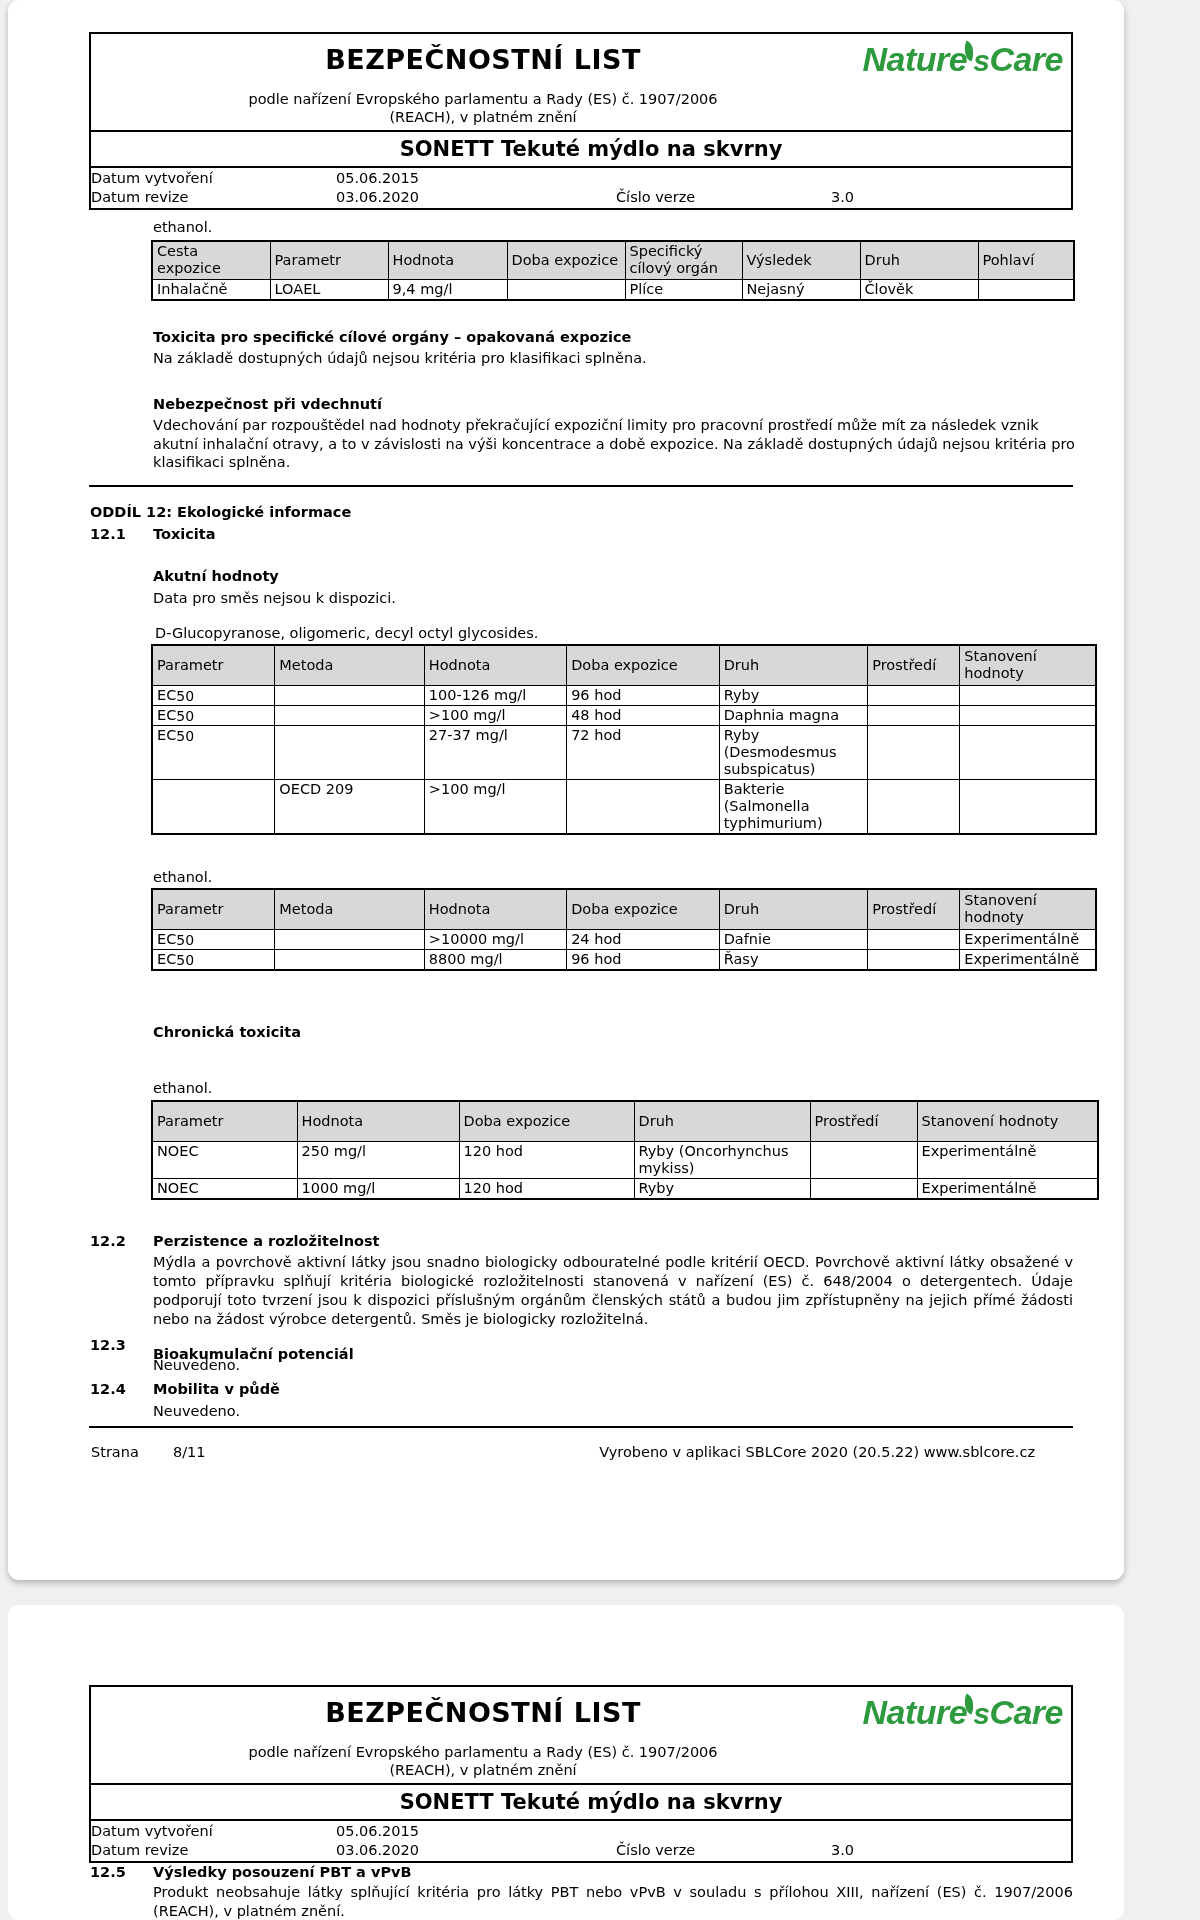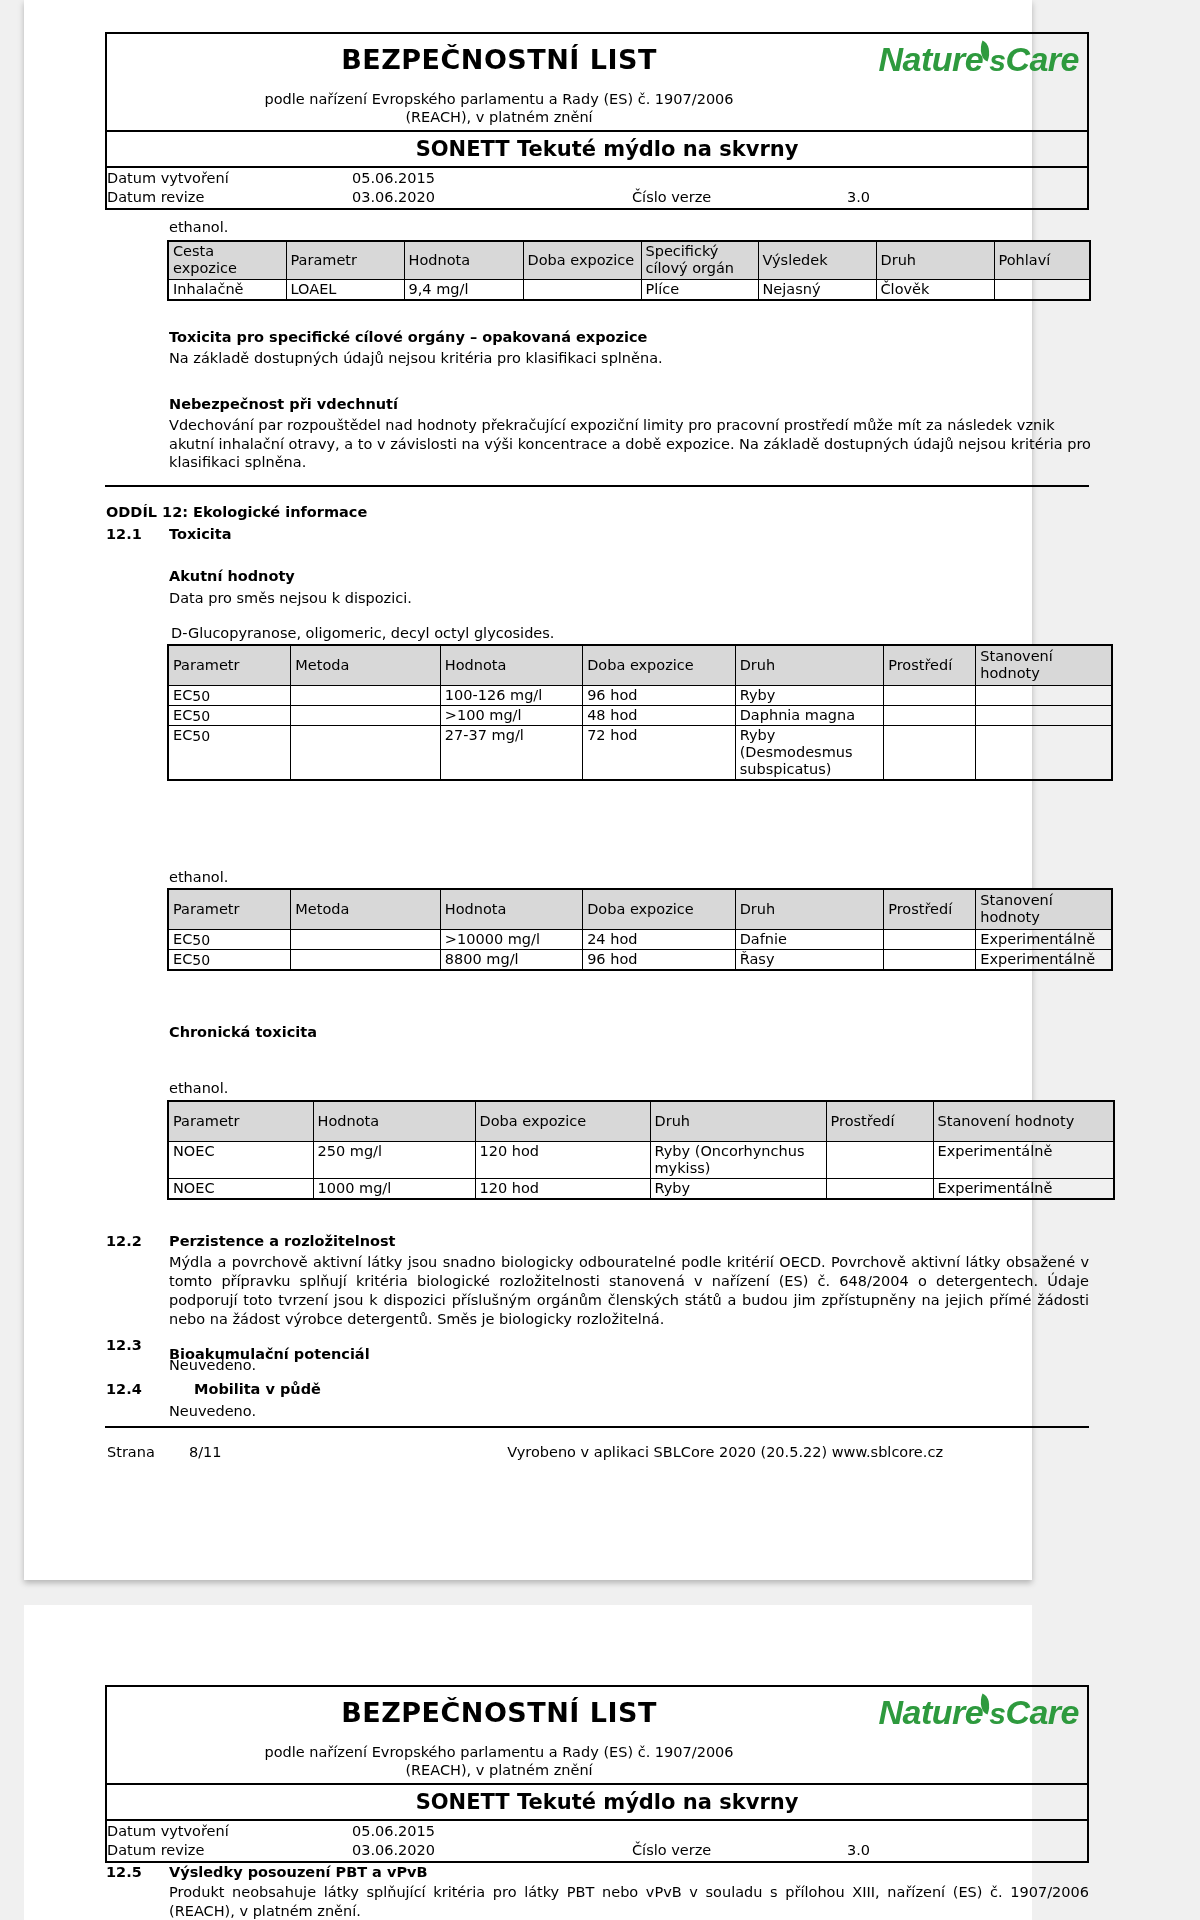--- a/index.html
+++ b/index.html
@@ -4,22 +4,23 @@
 <style>
   html, body { margin: 0; padding: 0; }
   body {
     width: 1200px; height: 1920px; overflow: hidden;
     background: #f0f0f0;
     font-family: "DejaVu Sans", sans-serif;
     color: #000;
     position: relative;
   }
   .page {
-    position: absolute; left: 24px; width: 1008px;
+    position: absolute; left: 8px; width: 1116px;
     background: #fff;
+    border-radius: 11px;
   }
   #page1 { top: 0; height: 1580px; box-shadow: 0 3px 6px rgba(0,0,0,0.25); }
   #page2 { top: 1605px; height: 315px; }
   .abs { position: absolute; }
 
   
   .hdr { position: absolute; left: 81px; width: 984px; border: 2px solid #000; box-sizing: border-box; }
   .hdr .top { position: relative; height: 96px; border-bottom: 2px solid #000; }
   .hdr .title { position: absolute; left: 0; width: 784px; top: 10px; text-align: center; font-size: 27px; font-weight: bold; letter-spacing: 0.5px; }
   .hdr .sub { position: absolute; left: 0; width: 784px; top: 56px; text-align: center; font-size: 14.5px; line-height: 18px; }
@@ -162,20 +163,29 @@
       </tr>
       <tr>
         <td>EC<sub>50</sub></td>
         <td></td>
         <td>27-37 mg/l</td>
         <td>72 hod</td>
         <td>Ryby (Desmodesmus subspicatus)</td>
         <td></td>
         <td></td>
       </tr>
+      <tr>
+        <td></td>
+        <td>OECD 209</td>
+        <td>&gt;100 mg/l</td>
+        <td></td>
+        <td>Bakterie (Salmonella typhimurium)</td>
+        <td></td>
+        <td></td>
+      </tr>
     </tbody>
   </table>
 
   <div class="abs txt" style="left:145px;top:868px;">ethanol.</div>
   <table class="dt" style="left:143px;top:888px;width:946px;">
     <colgroup>
         <col style="width:120px">
         <col style="width:146px">
         <col style="width:139px">
         <col style="width:149px">
@@ -260,21 +270,21 @@
 
   <div class="abs txt bold" style="left:82px;top:1232px;">12.2</div>
   <div class="abs txt bold" style="left:145px;top:1232px;">Perzistence a rozložitelnost</div>
   <div class="abs txt justify" style="left:145px;top:1253px;width:920px;line-height:19px;">Mýdla a povrchově aktivní látky jsou snadno biologicky odbouratelné podle kritérií OECD. Povrchově aktivní látky obsažené v tomto přípravku splňují kritéria biologické rozložitelnosti stanovená v nařízení (ES) č. 648/2004 o detergentech. Údaje podporují toto tvrzení jsou k dispozici příslušným orgánům členských států a budou jim zpřístupněny na jejich přímé žádosti nebo na žádost výrobce detergentů. Směs je biologicky rozložitelná.</div>
 
   <div class="abs txt bold" style="left:82px;top:1336px;">12.3</div>
   <div class="abs txt bold" style="left:145px;top:1336px;margin-top:9px;">Bioakumulační potenciál</div>
   <div class="abs txt" style="left:145px;top:1356px;">Neuvedeno.</div>
 
   <div class="abs txt bold" style="left:82px;top:1380px;">12.4</div>
-  <div class="abs txt bold" style="left:145px;top:1380px;margin-left:25px;">Mobilita v půdě</div>
+  <div class="abs txt bold" style="left:145px;top:1380px;">Mobilita v půdě</div>
   <div class="abs txt" style="left:145px;top:1402px;">Neuvedeno.</div>
 
   <div class="hline" style="left:81px;top:1426px;width:984px;"></div>
   <div class="abs txt" style="left:83px;top:1443px;">Strana</div>
   <div class="abs txt" style="left:165px;top:1443px;">8/11</div>
   <div class="abs txt" style="right:89px;top:1443px;">Vyrobeno v aplikaci SBLCore 2020 (20.5.22) www.sblcore.cz</div>
 </div>
 
 <div class="page" id="page2">
   <div class="hdr" style="top:80px;">

